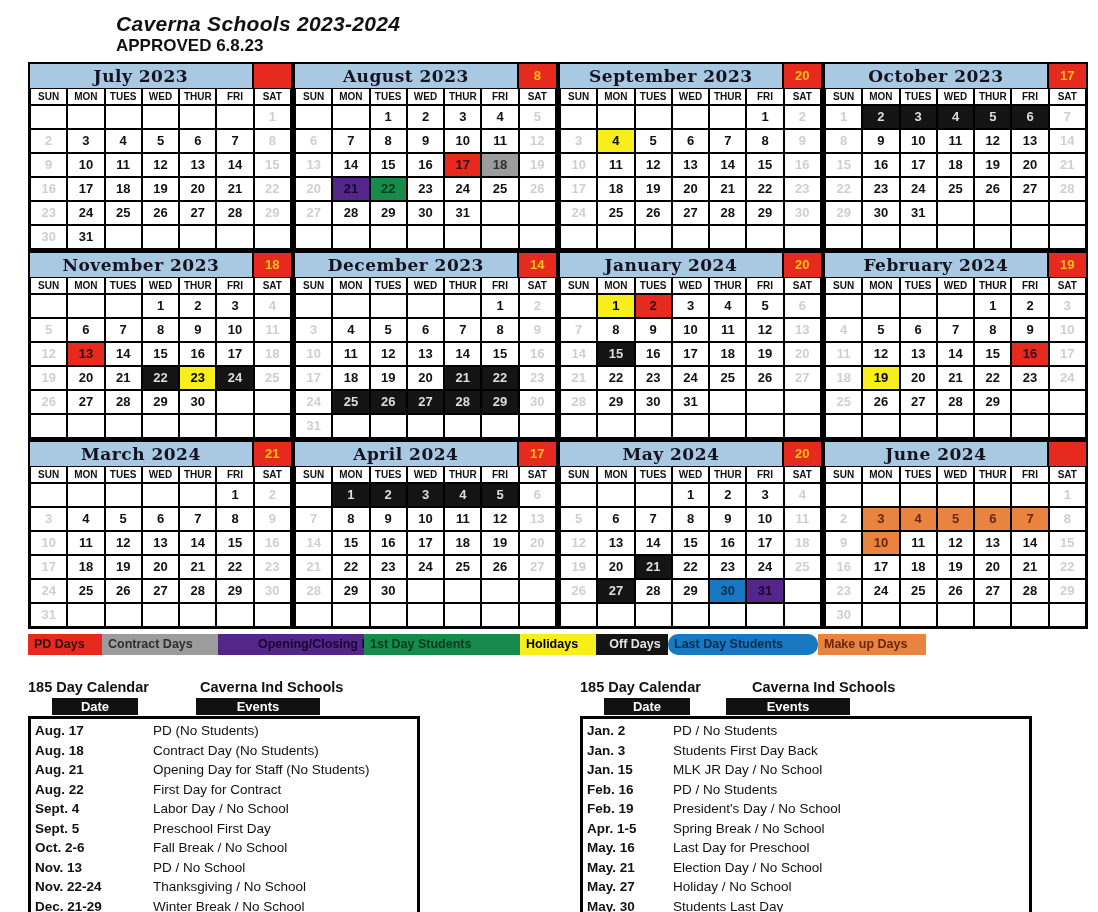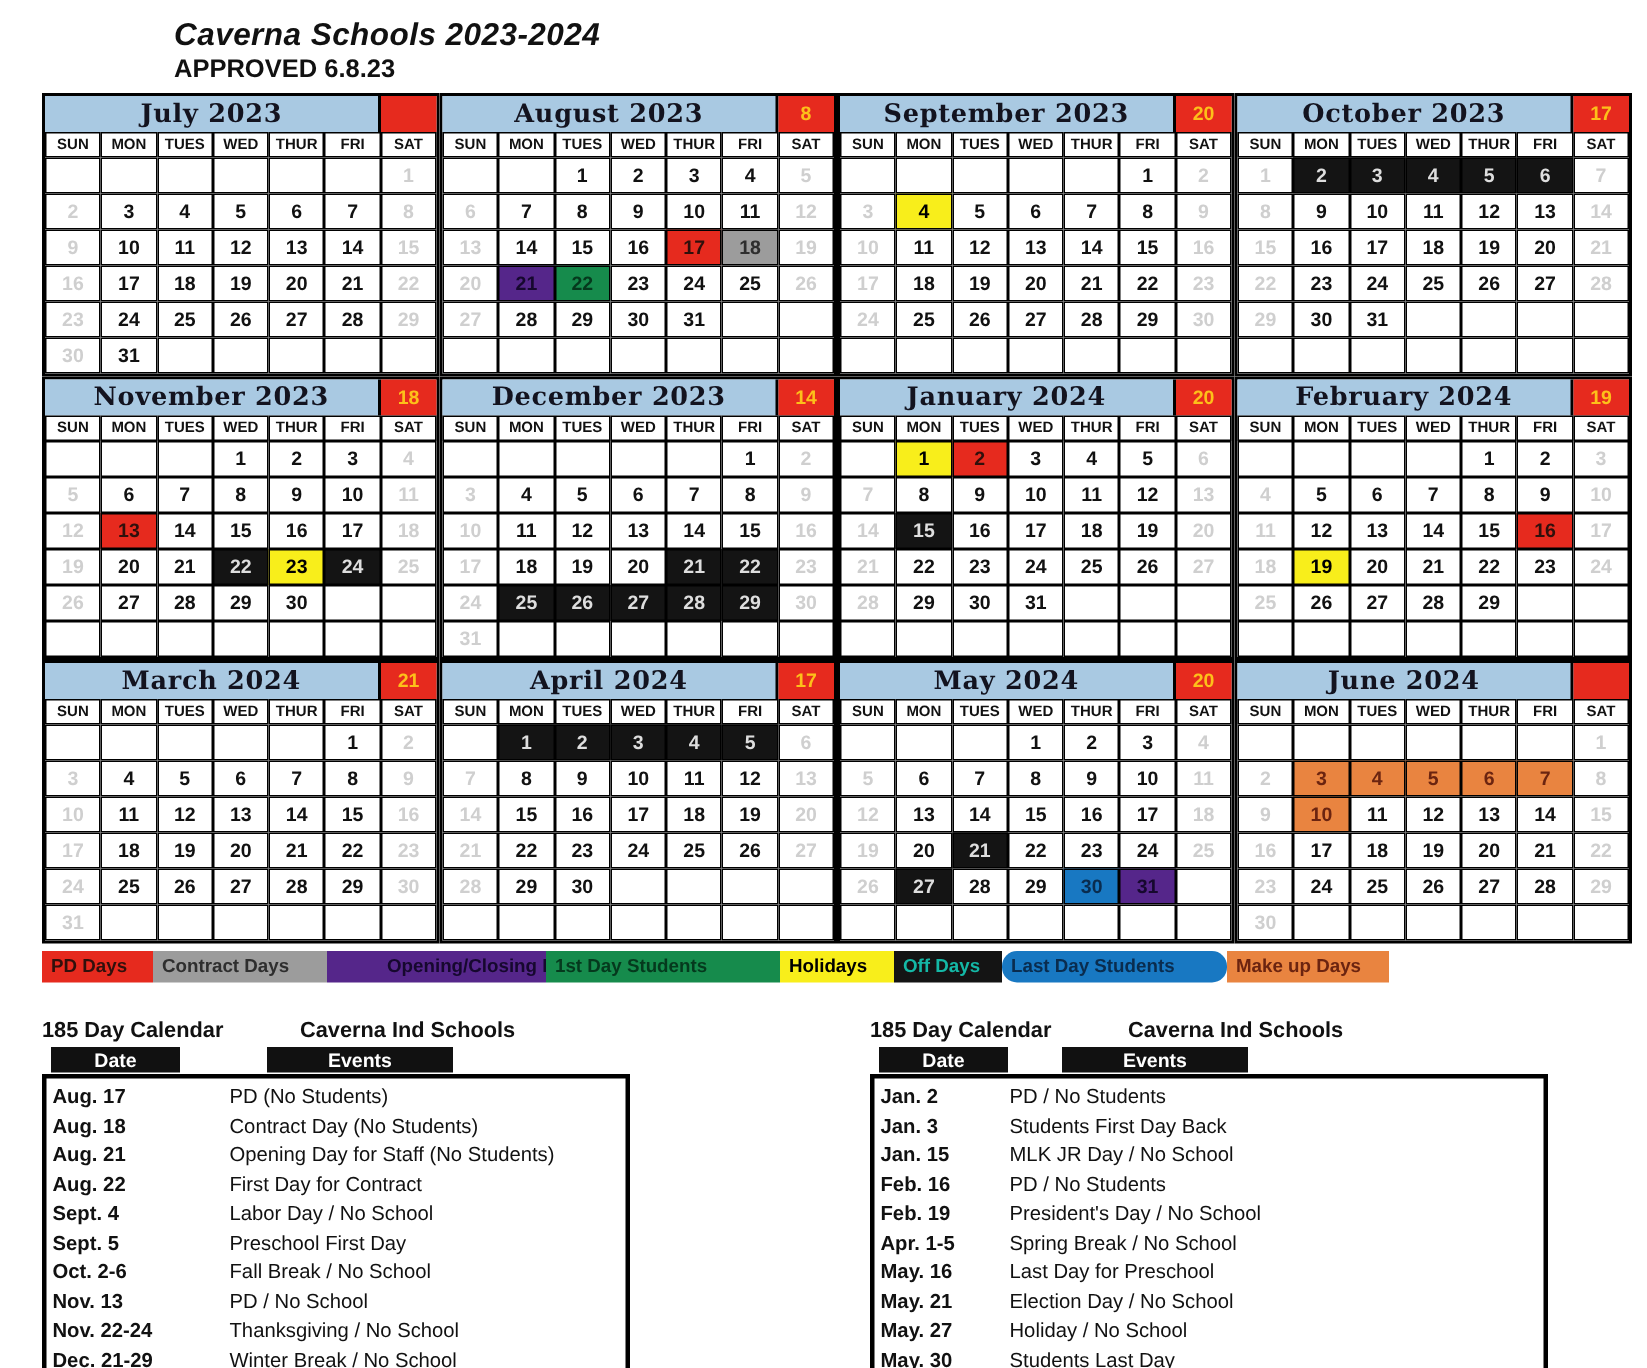--- a/index.html
+++ b/index.html
@@ -35,31 +35,31 @@
   .lg{height:21px;line-height:21px;font-size:12.5px;font-weight:bold;padding-left:6px;
       box-sizing:border-box;overflow:hidden;white-space:nowrap;}
   .lg:nth-child(1){flex:0 0 74px;}
   .lg:nth-child(2){flex:0 0 116px;}
   .lg:nth-child(3){flex:0 0 146px;padding-left:40px;}
   .lg:nth-child(4){flex:0 0 156px;}
   .lg:nth-child(5){flex:0 0 76px;}
   .lg:nth-child(6){flex:0 0 72px;}
   .lg:nth-child(7){flex:0 0 150px;border-radius:10px;}
   .lg:nth-child(8){flex:0 0 108px;}
-  .lg.c-off{color:#14b8a6;}
+  .lg.c-off{color:#e5e5e5;text-align:center;}
 
   .tables{display:flex;margin-top:24px;}
   .t-left{width:392px;margin-right:160px;}
   .t-right{width:452px;}
   .t-head{display:flex;font-weight:bold;font-size:14.5px;margin-bottom:3px;}
   .t-cal{width:172px;}
   .chips{display:flex;margin-bottom:1px;}
   .chip{background:#111;color:#fff;font-weight:bold;font-size:13px;text-align:center;
         height:17px;line-height:17px;}
-  .chip-date{width:86px;margin-left:6px;}
+  .chip-date{width:86px;margin-left:24px;}
   .chip-events{width:124px;margin-left:58px;}
   .t-right .chip-events{margin-left:36px;}
   .ebox{border:3px solid #000;padding:2px 4px 26px 4px;}
   .t-right .ebox{padding-bottom:3px;}
   .erow{display:flex;font-size:13.5px;line-height:19.5px;}
   .ed{font-weight:bold;flex:0 0 118px;}
   .t-right .ed{flex:0 0 86px;}
   .ee{white-space:nowrap;}
 </style>
 </head>

